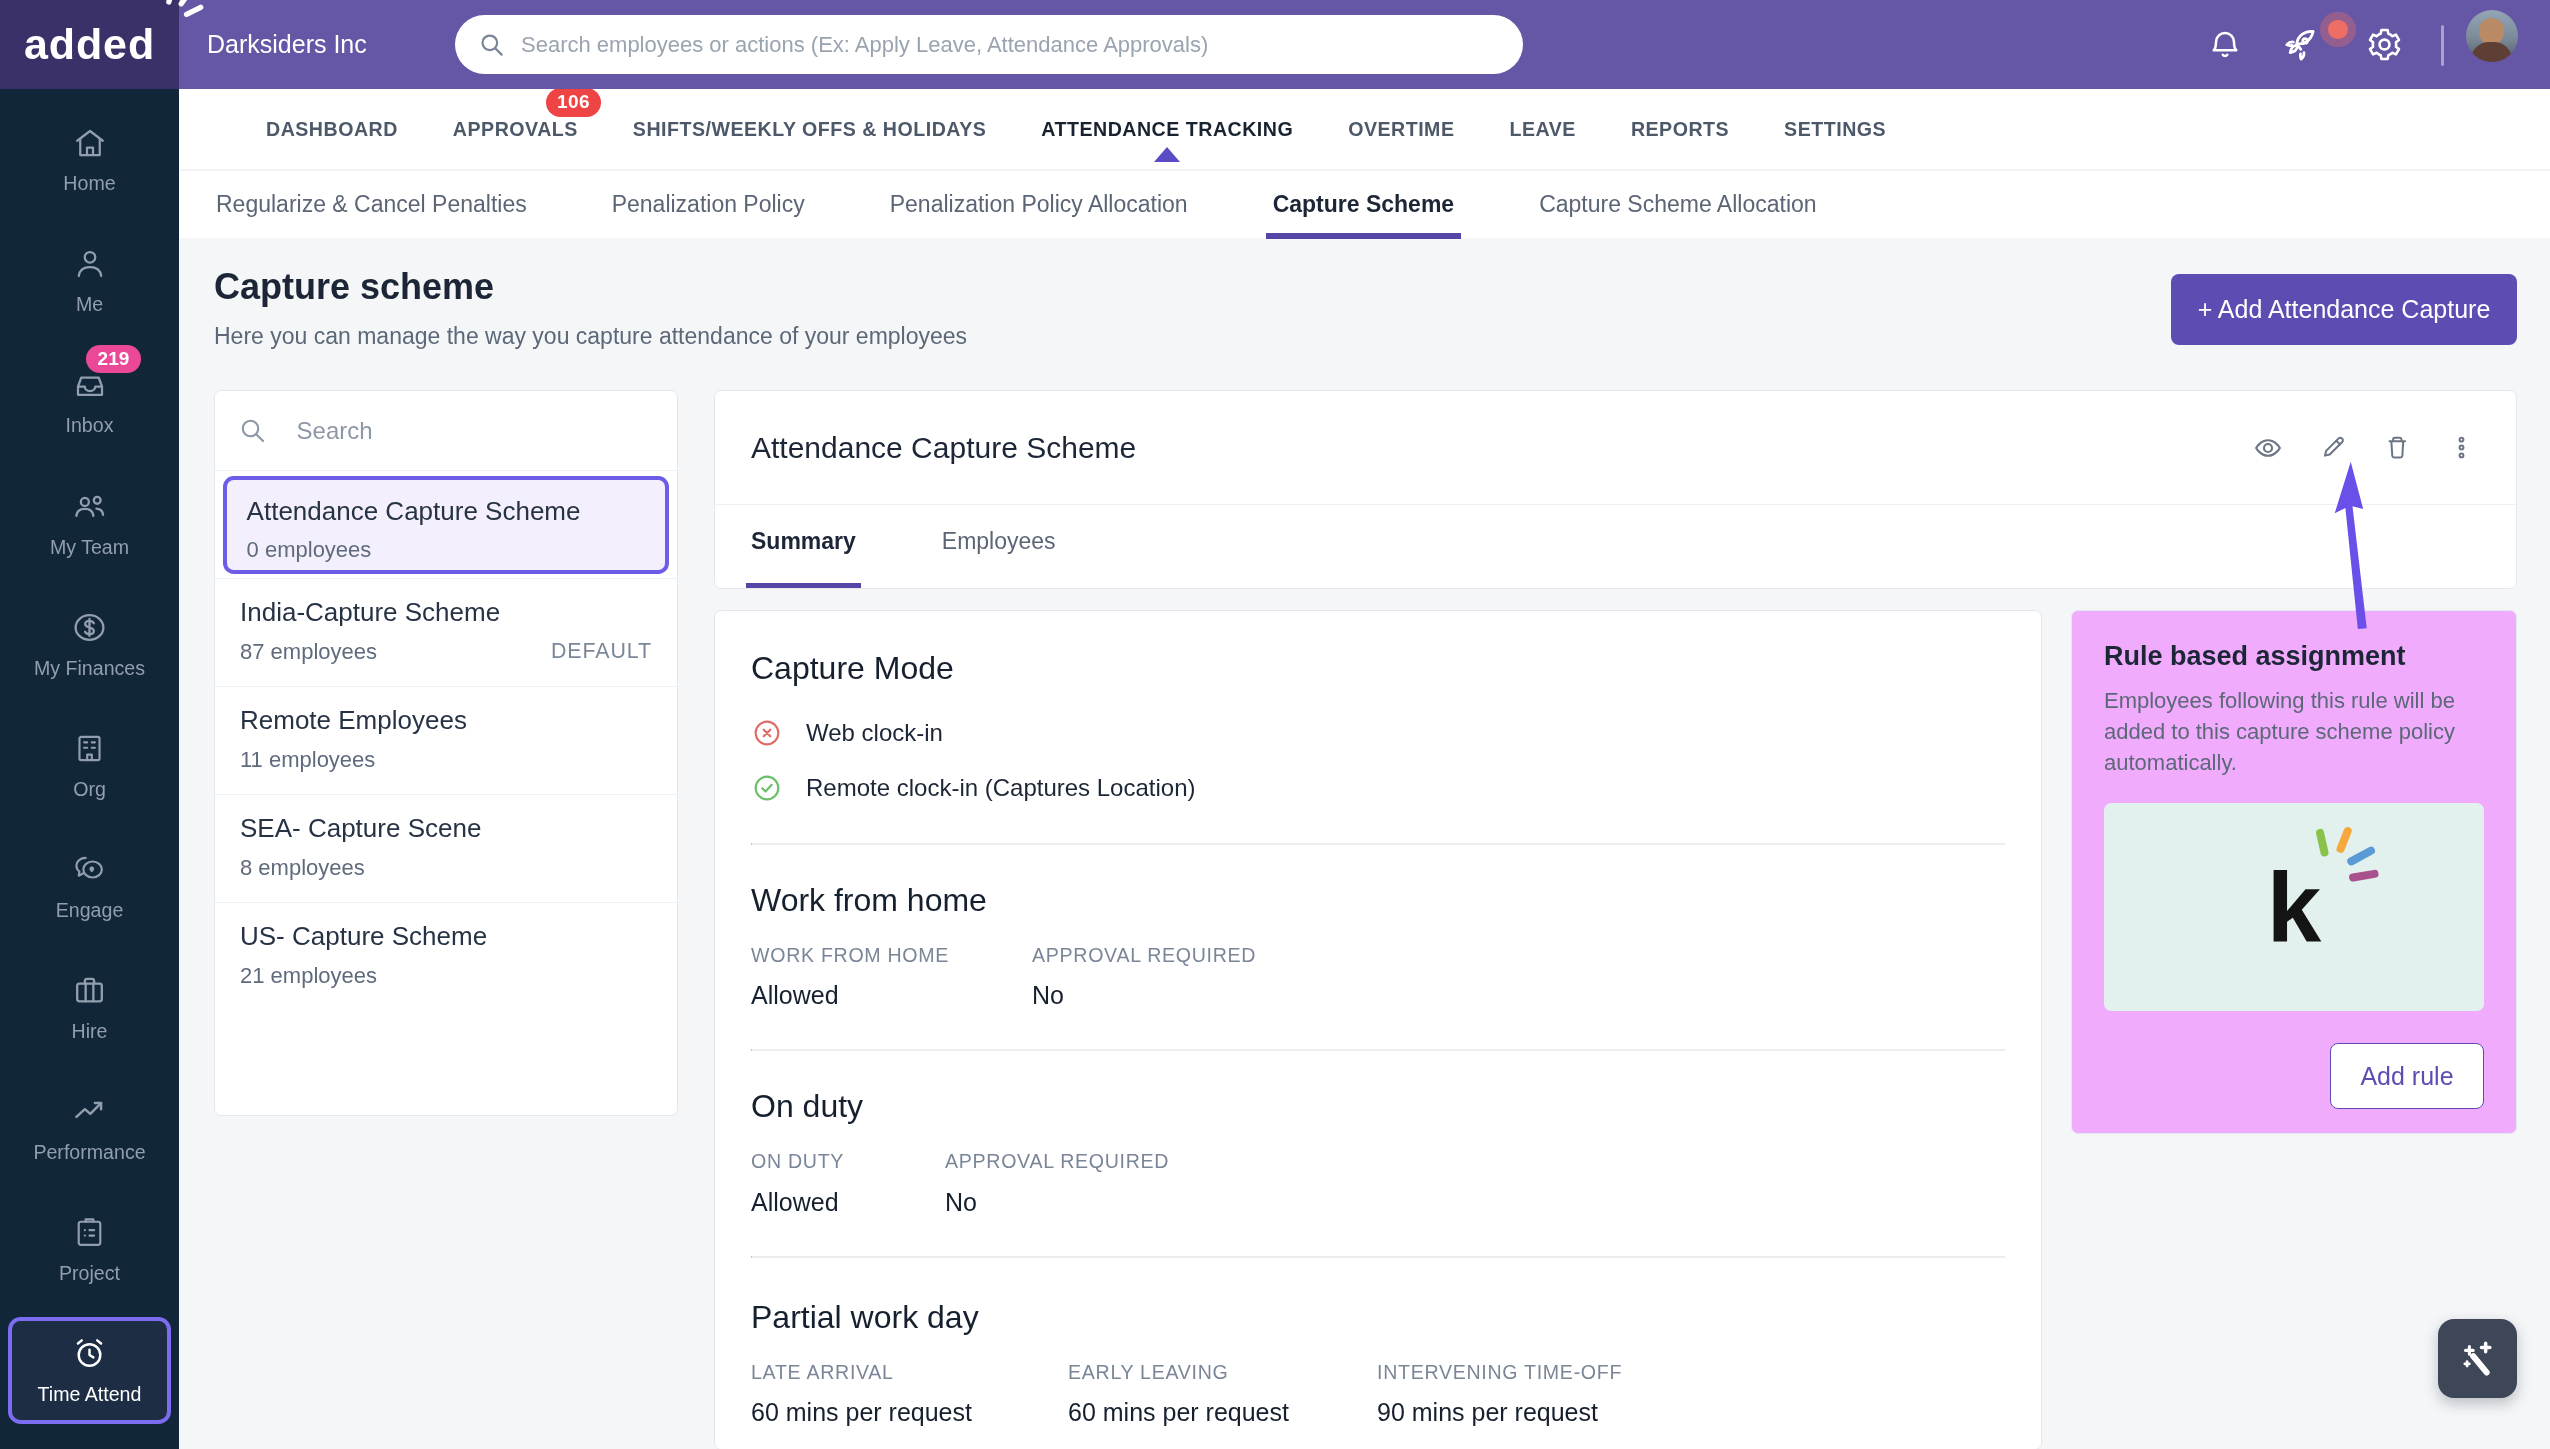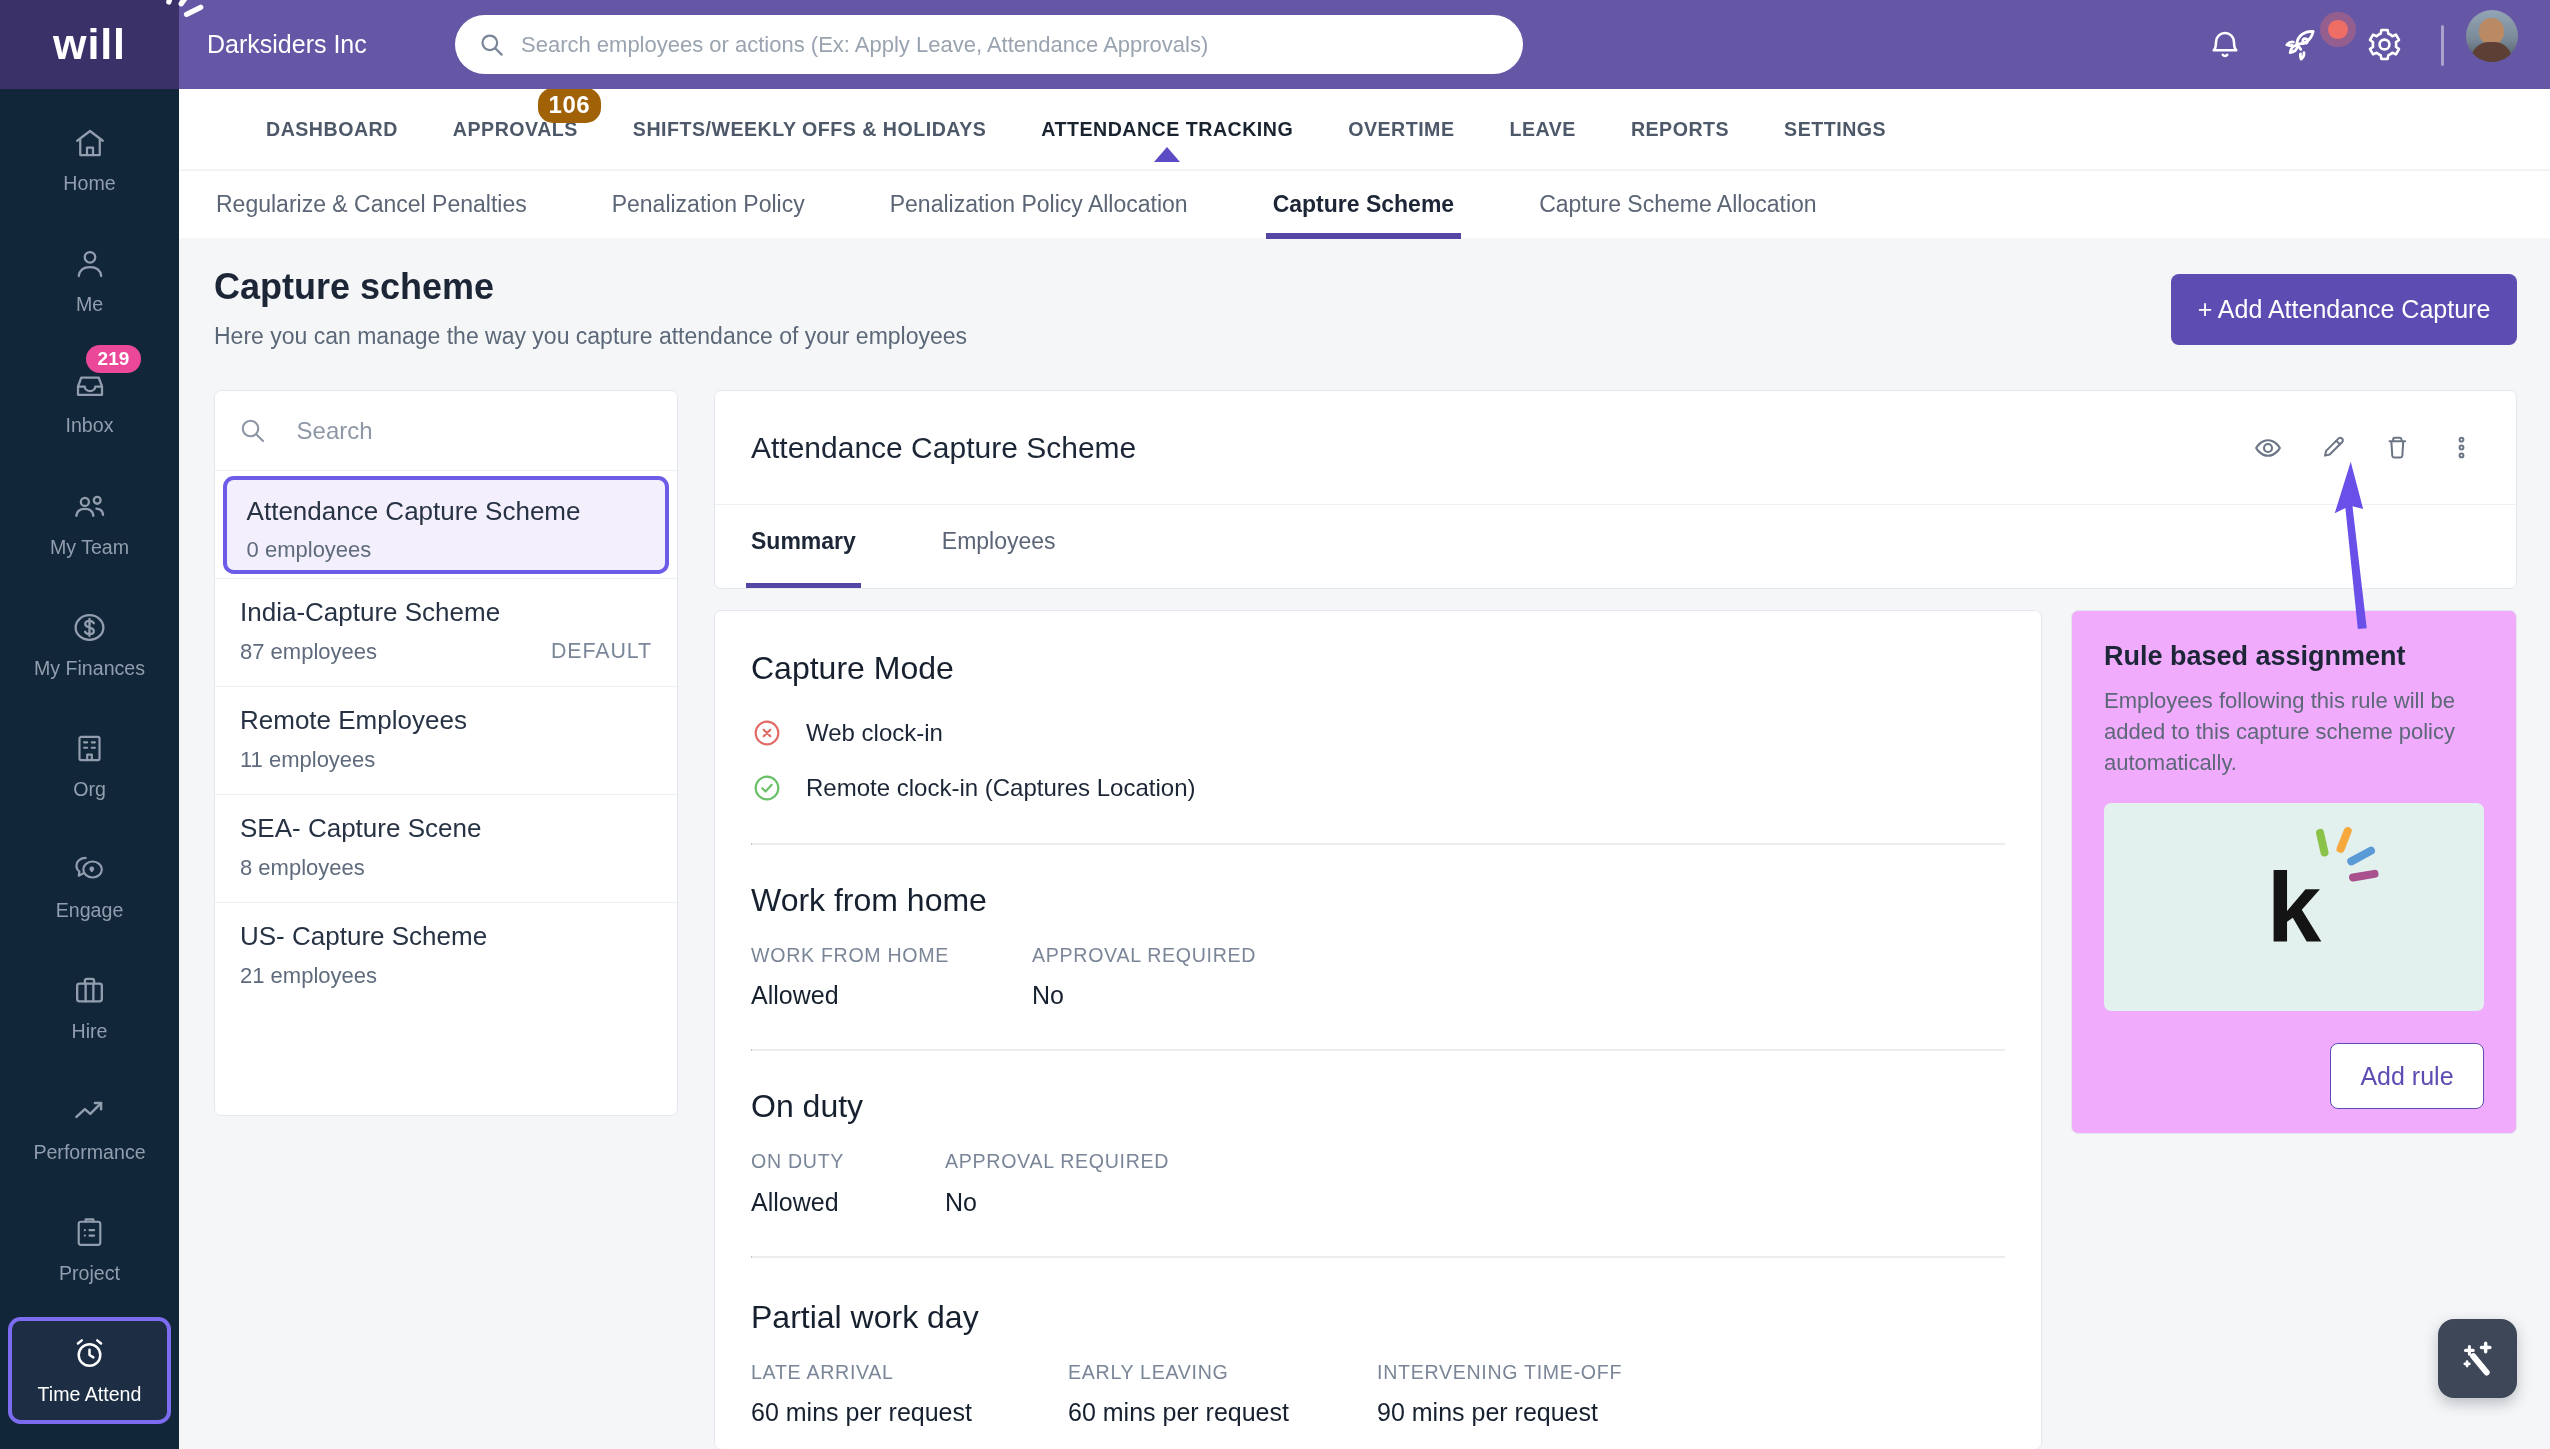--- a/index.html
+++ b/index.html
@@ -50,21 +50,21 @@
   .rail-badge { position:absolute; left:86px; top:3.6px; background:#ec4899; color:#fff; font-size:19px;
     padding:2.7px 11.6px; border-radius:14.3px; font-weight:bold; }
 
   
   .top-nav { position:absolute; left:179px; top:89px; right:0; height:80px; background:#fff;
     display:flex; align-items:center; padding-left:87px; gap:55px; z-index:10; }
   .top-nav-item { font-size:19.6px; font-weight:600; letter-spacing:0.5px; color:#4d5869; position:relative; cursor:pointer; white-space:nowrap; }
   .top-nav-item.active { color:#19232f; }
   .top-nav-item.active .nav-caret { position:absolute; bottom:-21.4px; left:50%; transform:translateX(-50%);
     width:0; height:0; border-left:13.4px solid transparent; border-right:13.4px solid transparent; border-bottom:15px solid #5b4bc4; }
-  .nav-badge { position:absolute; top:-30px; right:-23px; background:#a16207; color:#fff; font-size:24px;
+  .nav-badge { position:absolute; top:-30px; right:-23px; background:#ef4444; color:#fff; font-size:19px;
     padding:3.6px 10.7px; border-radius:15px; font-weight:bold; }
 
   
   .sub-nav { position:absolute; left:179px; top:170px; right:0; height:68px; background:#fff;
     display:flex; align-items:center; padding-left:37px; gap:85px; border-top:0.9px solid #f1f2f5; z-index:9; }
   .sub-nav-item { font-size:23px; color:#5b6575; position:relative; cursor:pointer; white-space:nowrap;
     height:68px; display:flex; align-items:center; }
   .sub-nav-item.active { color:#1c2636; font-weight:bold; }
   .sub-nav-item.active::after { content:""; position:absolute; bottom:0; left:-7.1px; right:-7.1px; height:5.4px; background:#5546a5; }
 
@@ -135,21 +135,21 @@
   .annot-arrow { position:absolute; left:2308px; top:451px; z-index:30; pointer-events:none; }
   .fab { position:absolute; left:2438px; top:1319px; width:79px; height:79px; background:#3d4758; border-radius:16px;
     display:flex; align-items:center; justify-content:center; cursor:pointer; z-index:25;
     box-shadow:0 5.4px 14.3px rgba(20,30,45,.25); }
 </style>
 </head>
 <body>
 
 <header class="app-header">
   <div class="logo-block">
-    <span class="logo-text">will</span>
+    <span class="logo-text">added</span>
     <svg class="logo-rays" width="46" height="39" viewBox="0 0 52 44">
       <g stroke="#fff" stroke-width="6" stroke-linecap="round" fill="none">
         <line x1="10" y1="18" x2="14" y2="4"></line>
           <line x1="24" y1="20" x2="34" y2="6"></line>
           <line x1="30" y1="32" x2="46" y2="24"></line>
       </g>
     </svg>
   </div>
   <div class="company-name">Darksiders Inc</div>
   <div class="search-pill">

